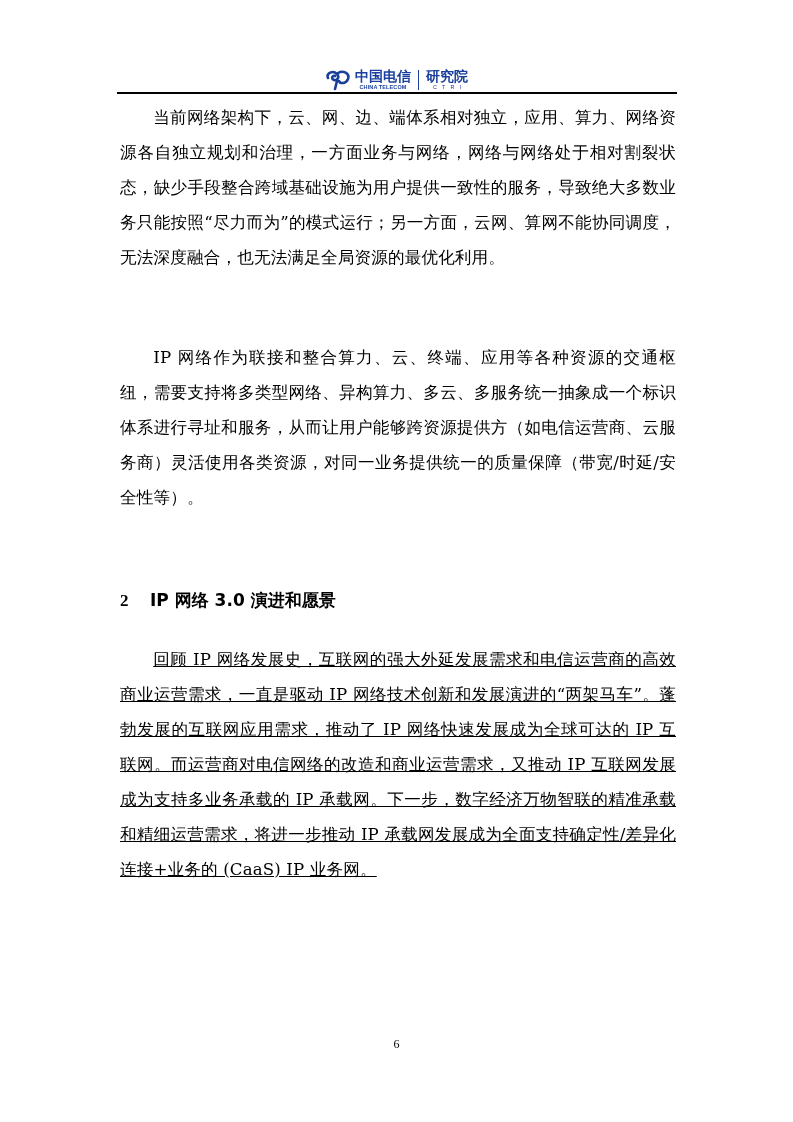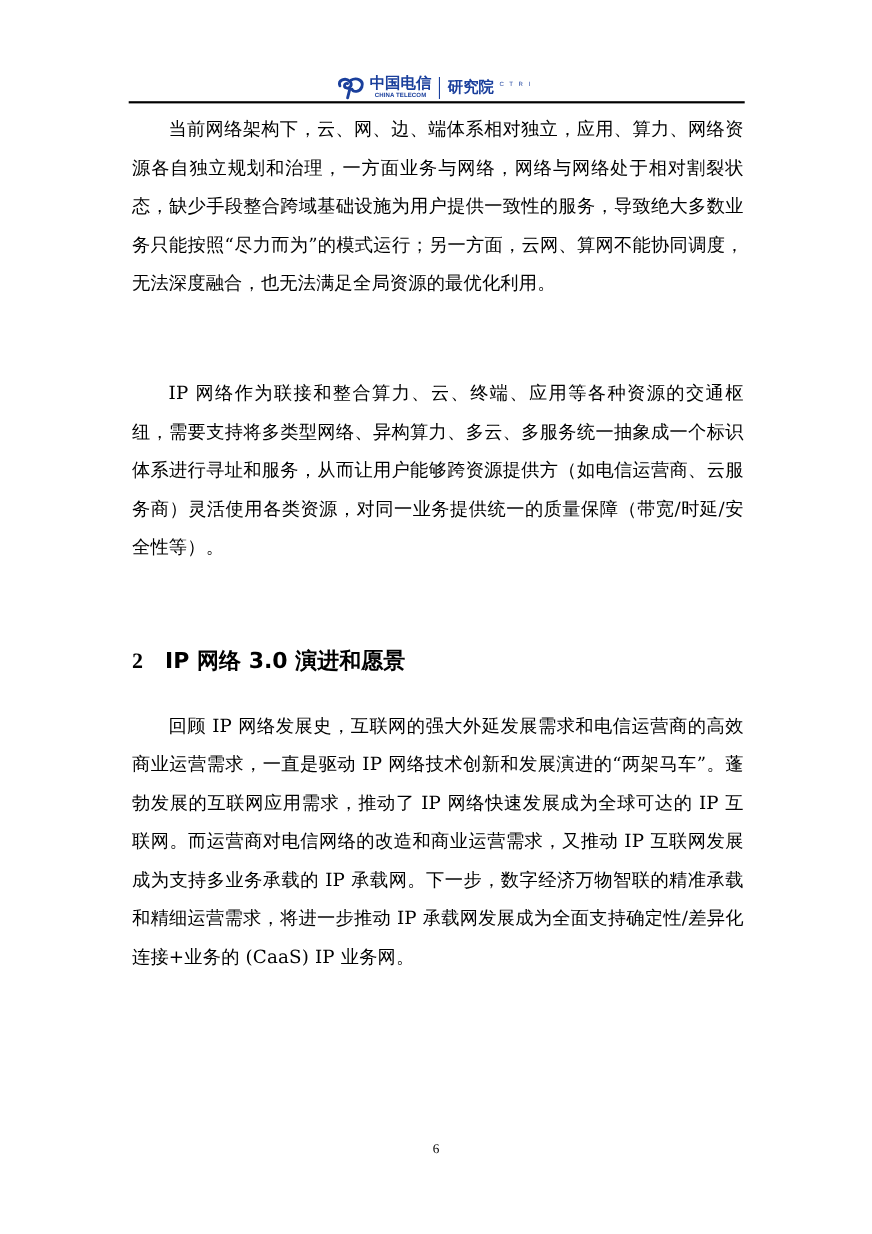--- a/index.html
+++ b/index.html
@@ -58,21 +58,22 @@
       letter-spacing: 0.1px;
     }
     .logo-sep {
       width: 1px;
       height: 20px;
       background: #1a3f9c;
       margin: 0 7px;
     }
     .logo-inst-block {
       display: flex;
-      flex-direction: row;
+      flex-direction: column;
+      align-items: center;
       line-height: 1;
     }
     .logo-inst {
       font-family: "DejaVu Sans", sans-serif;
       font-size: 14px;
       font-weight: bold;
       color: #1a3f9c;
     }
     .logo-ctri {
       font-family: "Liberation Sans", sans-serif;
@@ -96,36 +97,36 @@
       text-align: justify;
       text-indent: 2em;
       margin: 0;
       font-family: "DejaVu Serif", "Liberation Serif", serif;
       font-size: 16.6px;
       letter-spacing: 0.15px;
     }
     .heading {
       font-family: "DejaVu Sans", "Liberation Sans", sans-serif;
       font-weight: bold;
-      font-size: 20px;
+      font-size: 17px;
       margin: 0;
       position: absolute;
       left: 120px;
       top: 585px;
       line-height: 30px;
     }
     .heading .num {
       display: inline-block;
       width: 30px;
       font-family: "Liberation Serif", serif;
       font-weight: bold;
     }
     .para-block-1 { position: absolute; left: 120px; top: 100px; width: 556px; }
     .para-block-2 { position: absolute; left: 120px; top: 340px; width: 556px; }
-    .para-block-3 { position: absolute; left: 120px; top: 642px; width: 556px; }
+    .para-block-3 { position: absolute; left: 120px; top: 642px; width: 556px; text-decoration: underline; }
     .page-number {
       position: absolute;
       left: 0;
       width: 793px;
       top: 1037px;
       text-align: center;
       font-family: "Liberation Serif", serif;
       font-size: 12px;
     }
   </style>

